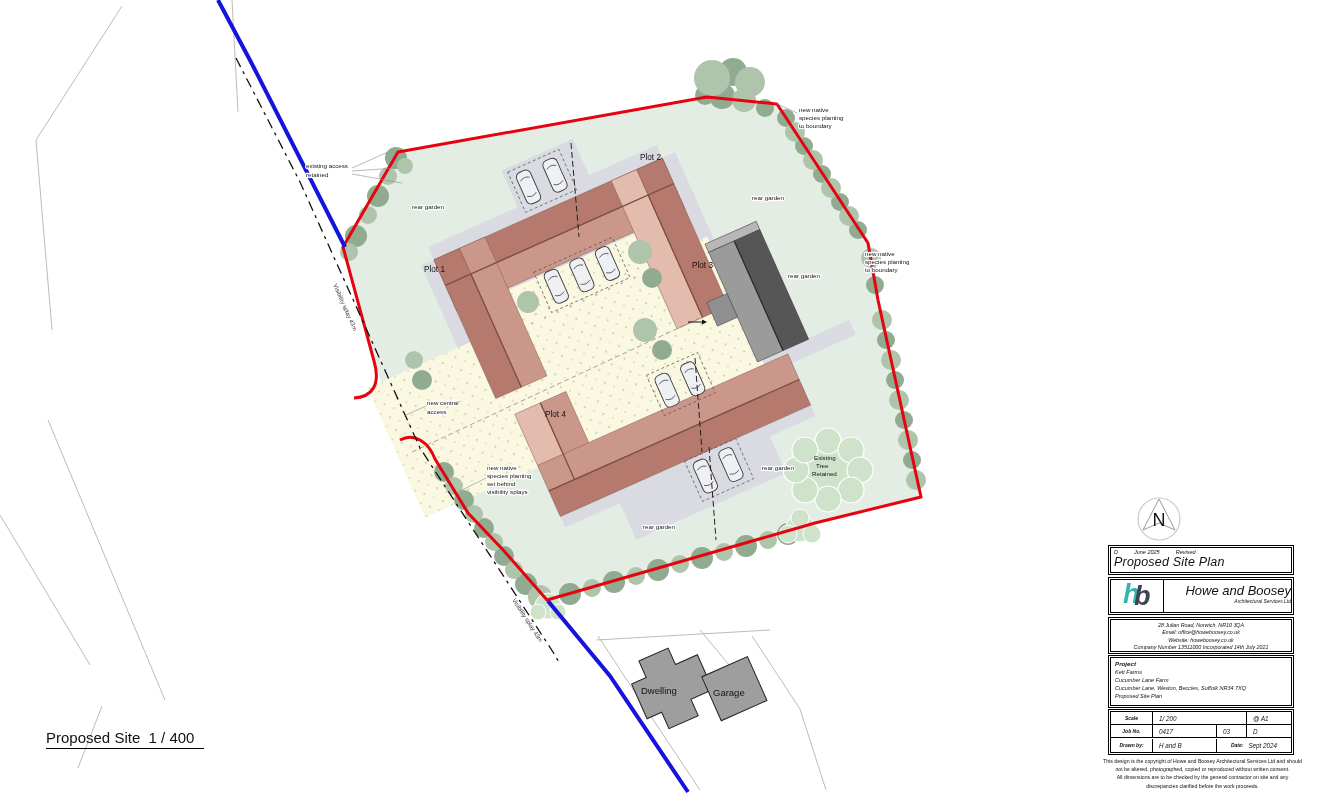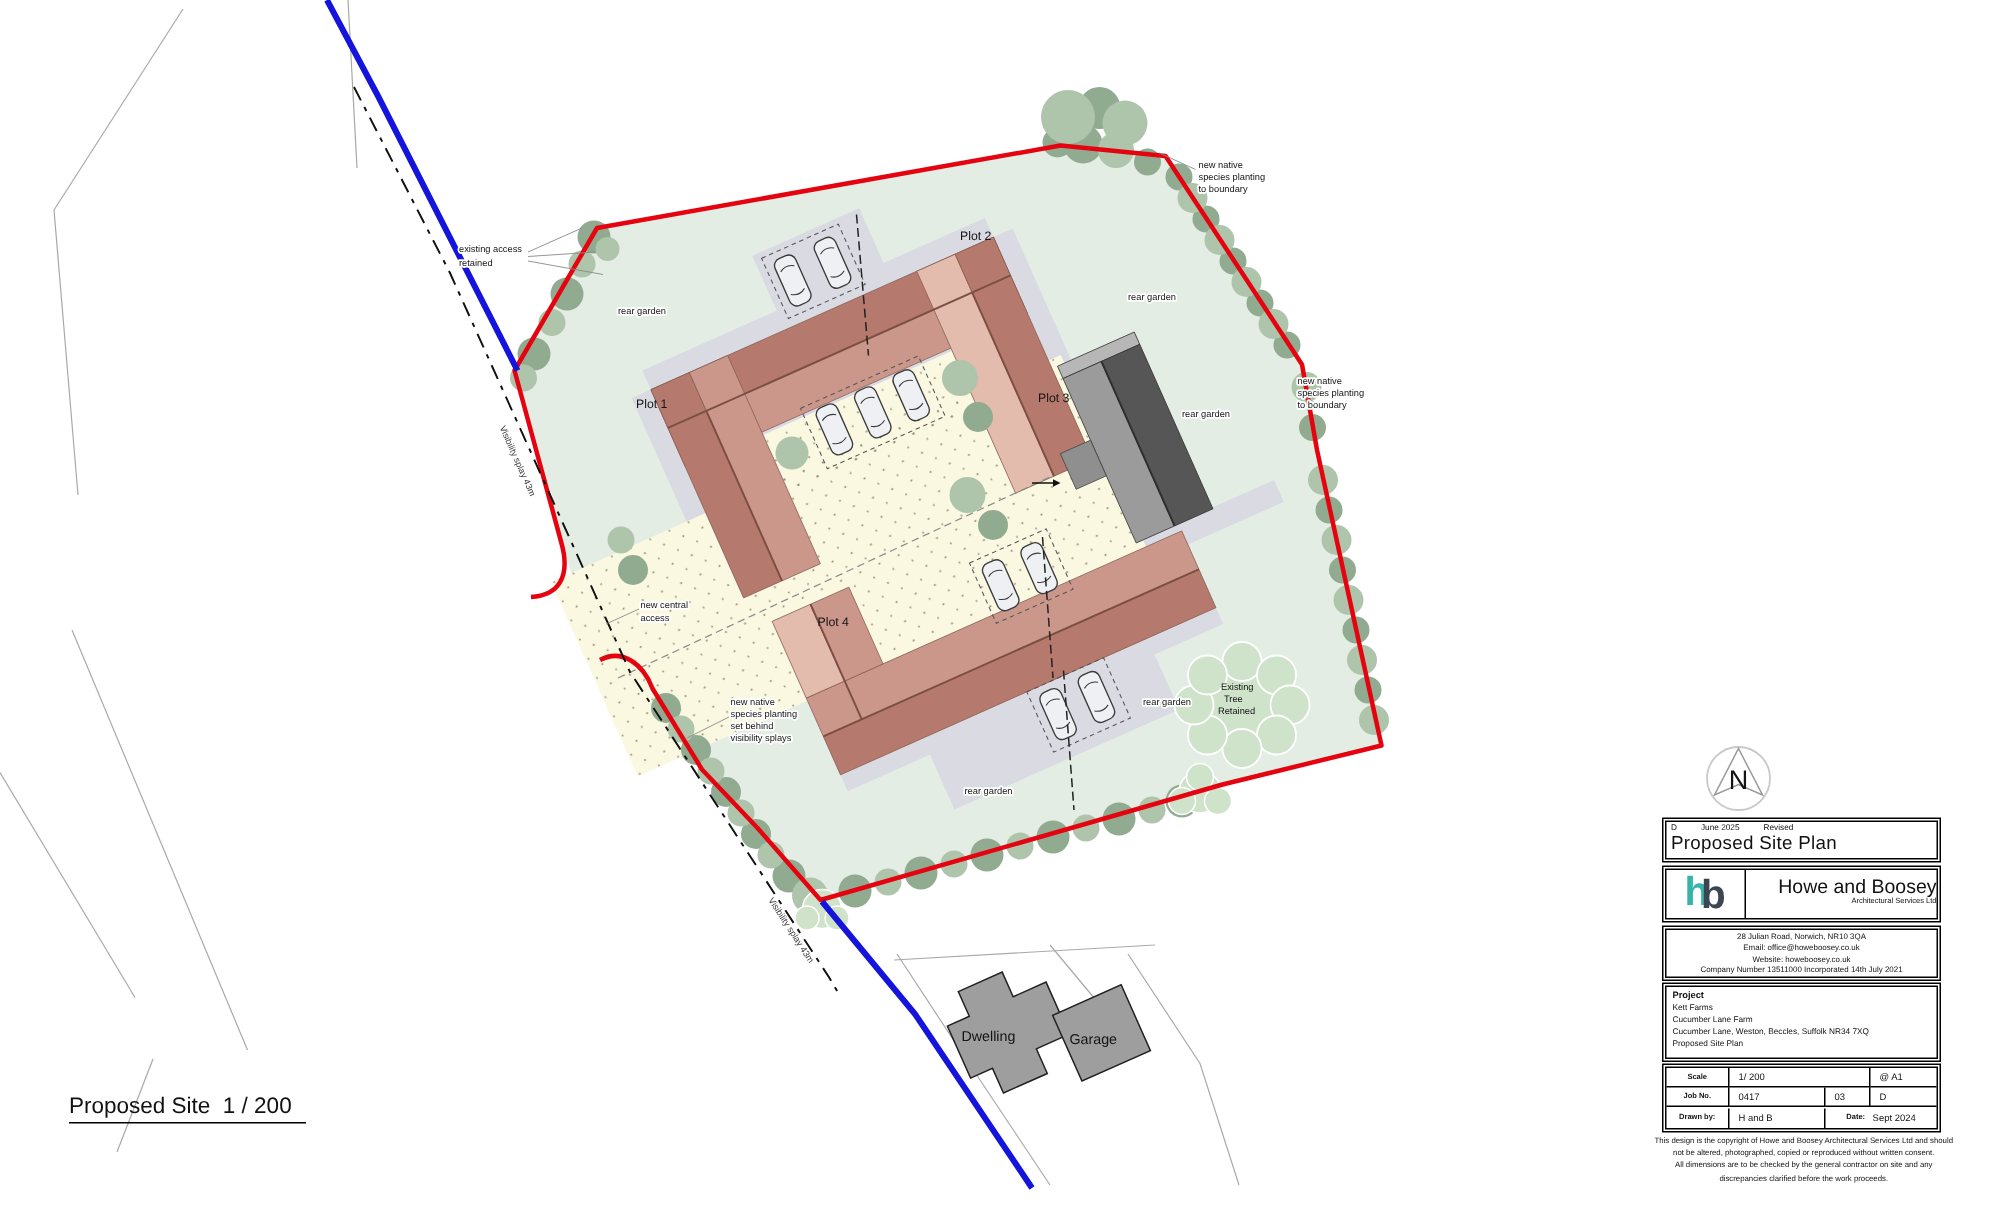--- a/index.html
+++ b/index.html
@@ -5,21 +5,21 @@
   html,body{margin:0;padding:0;background:#fff;}
   body{width:1329px;height:809px;position:relative;overflow:hidden;
        font-family:"Liberation Sans",sans-serif;color:#111;}
   svg text{font-family:"Liberation Sans",sans-serif;fill:#141414;}
   .lbl{font-size:6.2px;}
   .halo{paint-order:stroke;stroke:#ffffff;stroke-width:2.4px;stroke-linejoin:round;}
   .plotlbl{font-size:8.2px;}
   .biglbl{font-size:9.5px;}
   .splay{font-size:6px;fill:#3c3c3c;}
   .tb{position:absolute;background:#fff;border:1px solid #000;outline:1px solid #000;
-      outline-offset:1.5px;box-sizing:border-box;}
+      outline-offset:1.5px;box-sizing:border-box;font-style:italic;}
   .rev-row{display:flex;gap:16px;font-size:5.5px;padding:1px 3px 0 3px;}
   .dwg-title{font-size:12.5px;padding:0 3px;letter-spacing:.2px;}
   .tb-company{display:flex;}
   .logo-cell{width:52px;border-right:1px solid #000;position:relative;flex:none;}
   .logo-h{position:absolute;left:12px;top:-1px;font-size:27px;font-weight:bold;color:var(--logo_teal);}
   .logo-b{position:absolute;left:23px;top:1px;font-size:27px;font-weight:bold;color:var(--logo_navy);}
   .company-cell{flex:1;text-align:right;padding-top:3px;}
   .company-name{font-size:13px;}
   .company-sub{font-size:5px;margin-top:0px;}
   .contact{font-size:5.3px;line-height:7.4px;text-align:center;padding-top:2px;}
@@ -372,13 +372,13 @@
   </div>
 </div>
 
 <div class="copy" style="left:1100px;top:757px;width:205px;">
   <div>This design is the copyright of Howe and Boosey Architectural Services Ltd and should</div>
   <div>not be altered, photographed, copied or reproduced without written consent.</div>
   <div>All dimensions are to be checked by the general contractor on site and any</div>
   <div>discrepancies clarified before the work proceeds.</div>
 </div>
 
-<div class="caption">Proposed Site  1 / 200</div>
+<div class="caption">Proposed Site  1 / 400</div>
 
 </body></html>

